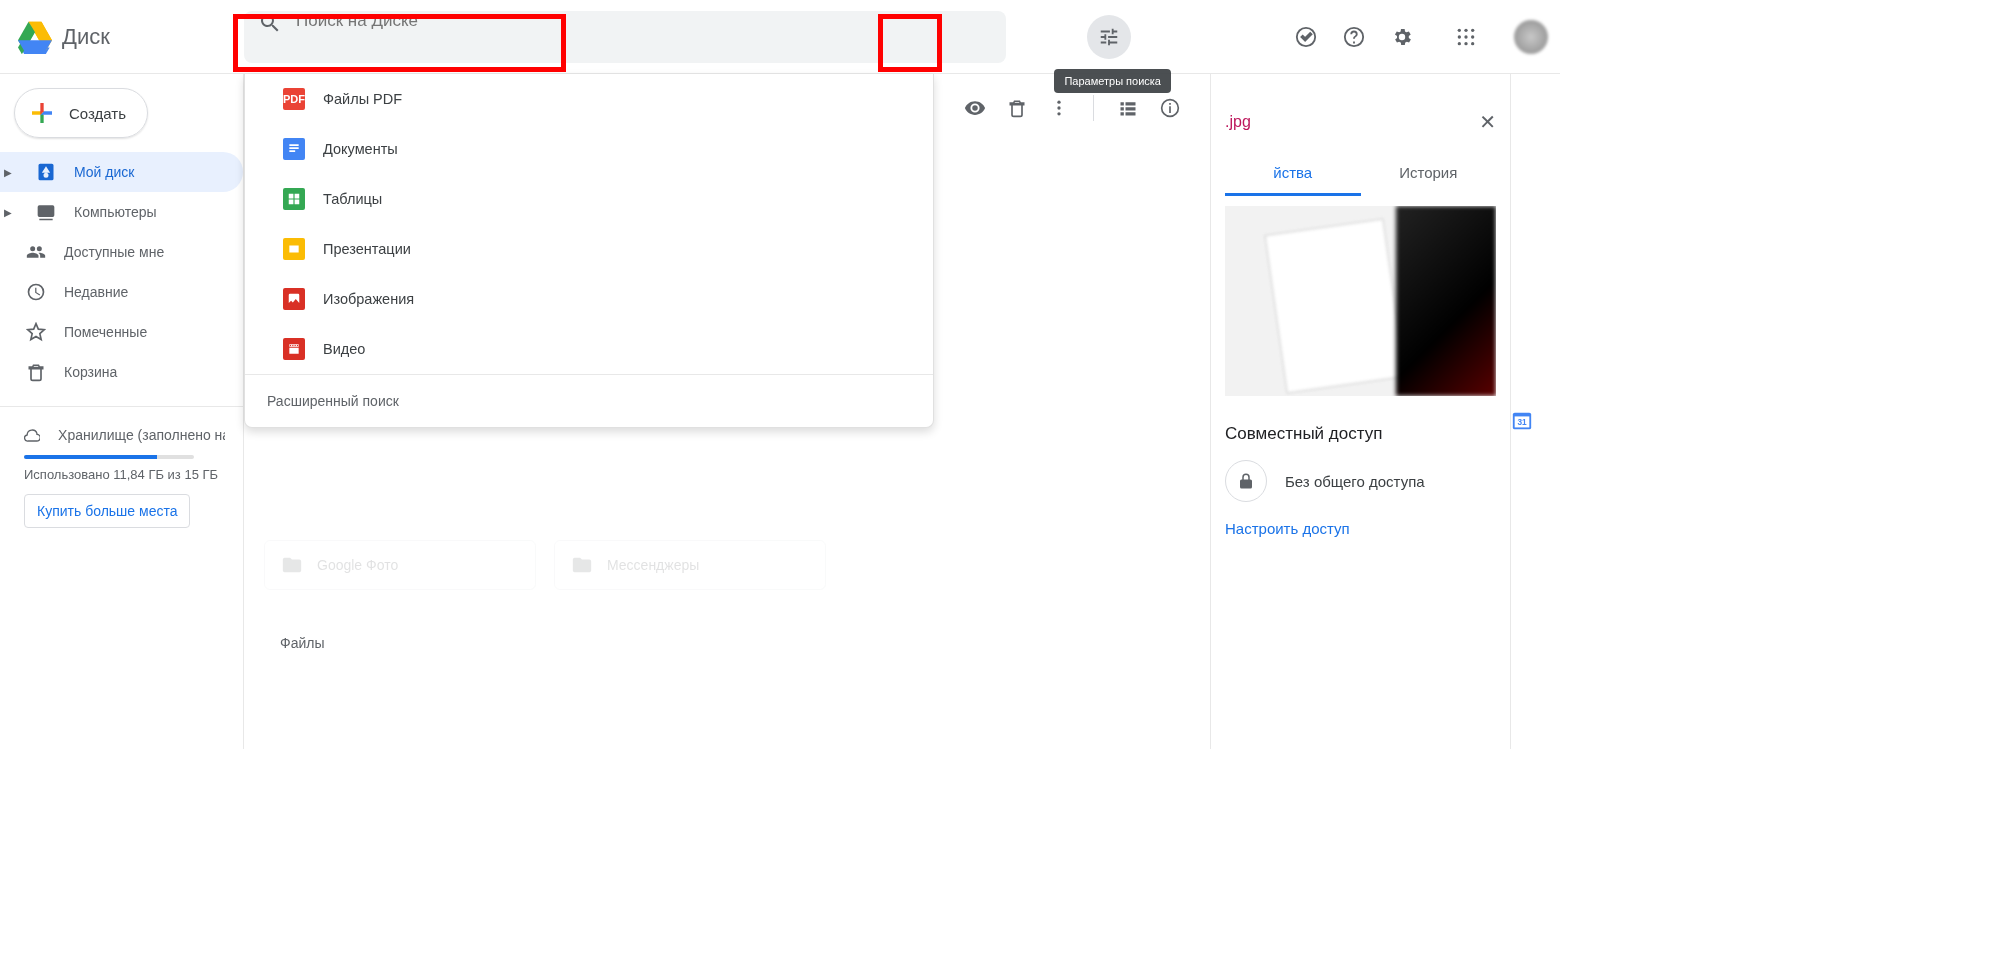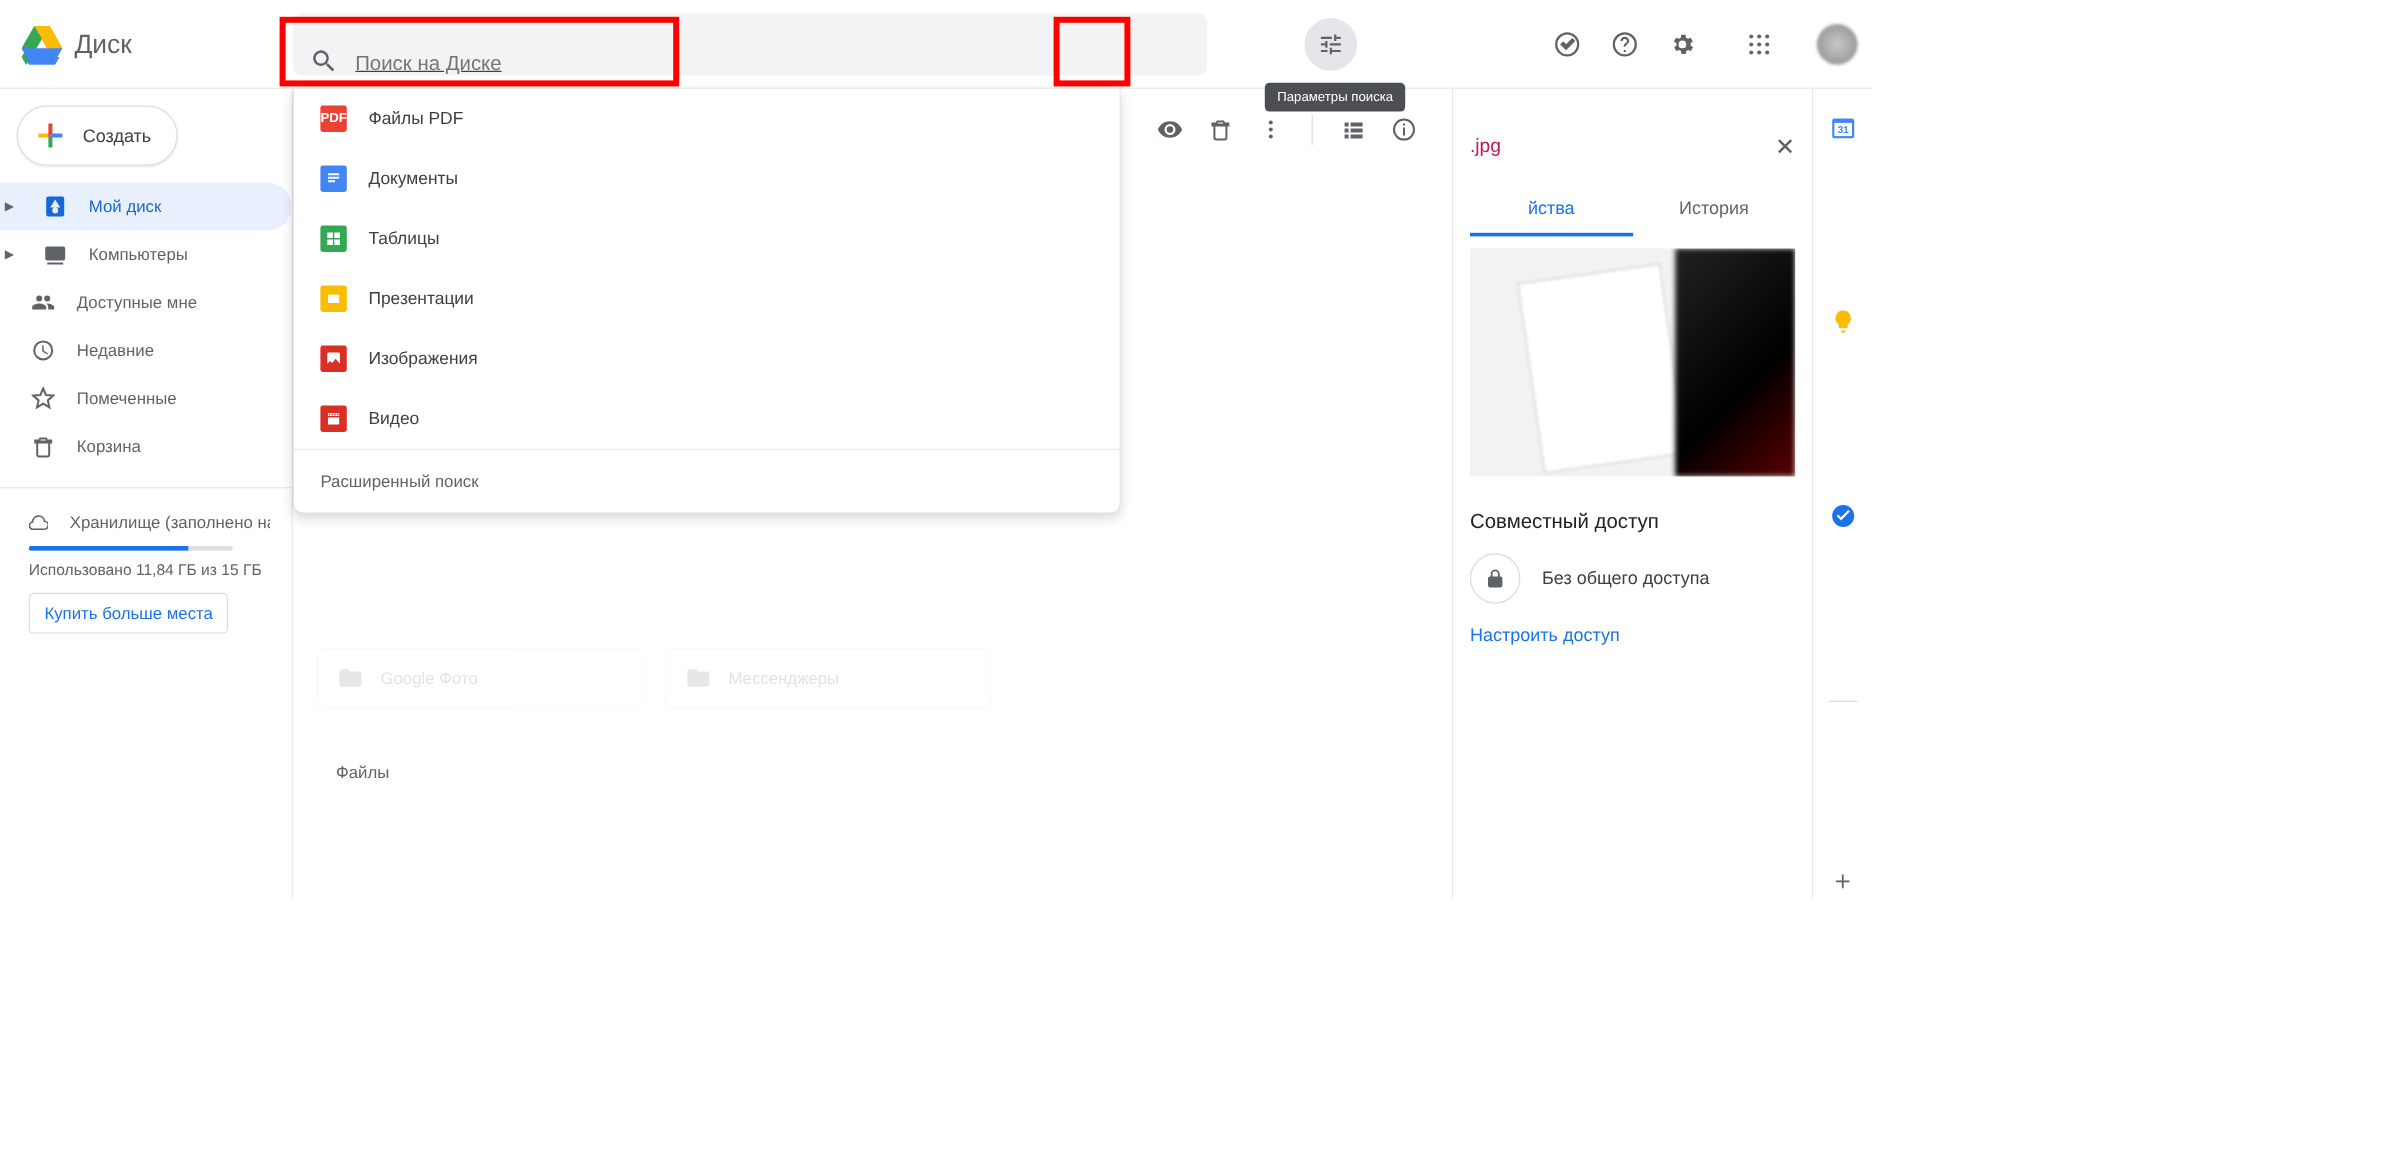--- a/index.html
+++ b/index.html
@@ -21,24 +21,23 @@
     display: flex;
     align-items: center;
     position: relative;
   }
   .search-box {
     width: 762px;
     height: 52px;
     background: #f1f3f4;
     border-radius: 8px;
     display: flex;
-    align-items: flex-end;
+    align-items: flex-start;
     padding: 0 8px 0 14px;
     position: relative;
-    text-decoration: underline;
   }
   .search-icon { color: #5f6368; width: 24px; height: 24px; }
   .search-input {
     flex: 1;
     font-size: 17px;
     border: none;
     background: transparent;
     outline: none;
     color: #3c4043;
     padding-left: 14px;
@@ -109,21 +108,21 @@
   .ab-div { width:1px; height:26px; background:#dadce0; margin:0 4px; }
 
   
   .dropdown {
     position:absolute; top:0; left:0; width:690px;
     background:#fff; border:1px solid #e0e0e0; border-top:none;
     border-radius:0 0 8px 8px;
     box-shadow: 0 4px 10px rgba(0,0,0,0.14);
     z-index:50;
   }
-  .dd-item { display:flex; align-items:center; gap:18px; padding:14px 22px; font-size:14.5px; color:#3c4043; }
+  .dd-item { display:flex; align-items:center; gap:18px; padding:14px 22px; font-size:14.5px; color:#3c4043;margin-left:16px; }
   .dd-icon { width:22px; height:22px; display:flex; align-items:center; justify-content:center; border-radius:2px; font-size:11px; font-weight:bold; }
   .dd-footer { border-top:1px solid #e8e8e8; padding:18px 22px; font-size:14px; color:#5f6368; }
 
   
   .chips { display:flex; gap:18px; margin-top:410px; }
   .chip {
     width:272px; height:50px; border:1px solid #dadce0; border-radius:6px;
     display:flex; align-items:center; gap:14px; padding:0 16px; font-size:14px; color:#3c4043;
   }
   .chip .folder-ico { width:22px; height:22px; }
@@ -139,21 +138,21 @@
   .tab.active { color:#1a73e8; font-weight:500; border-bottom:3px solid #1a73e8; }
   .preview { margin-top:10px; width:100%; height:190px; background:#f2f2f2; position:relative; overflow:hidden; }
   .preview-smudge { position:absolute; right:0; top:0; bottom:0; width:100px; background:linear-gradient(135deg,#222,#000 60%,#5a0000); filter:blur(2px); }
   .preview-paper { position:absolute; left:50px; top:20px; width:120px; height:160px; background:#fff; border:1px solid #ccc; transform:rotate(-8deg); filter:blur(1.5px);}
   .share-h { margin-top:28px; font-size:17px; font-weight:500; color:#202124; }
   .share-row { display:flex; align-items:center; gap:18px; margin-top:16px; }
   .lock-circ { width:42px; height:42px; border:1px solid #dadce0; border-radius:50%; display:flex; align-items:center; justify-content:center; color:#5f6368; }
   .share-link { color:#1a73e8; font-size:15px; font-weight:500; display:inline-block; margin-top:18px; }
 
   
-  .rail { width:50px; border-left:1px solid #e8e8e8; display:flex; flex-direction:column; align-items:center; gap:28px; padding-top:22px;justify-content:space-between; }
+  .rail { width:50px; border-left:1px solid #e8e8e8; display:flex; flex-direction:row; align-items:center; gap:28px; padding-top:22px; }
   .rail .ic { width:22px; height:22px; }
   .rail .divider { width:24px; height:1px; background:#dadce0; margin-top:4px; }
   .plus-ic { font-size:22px; color:#5f6368; }
 </style>
 </head>
 <body>
 
 <div class="hl1"></div>
 <div class="hl2"></div>
 

